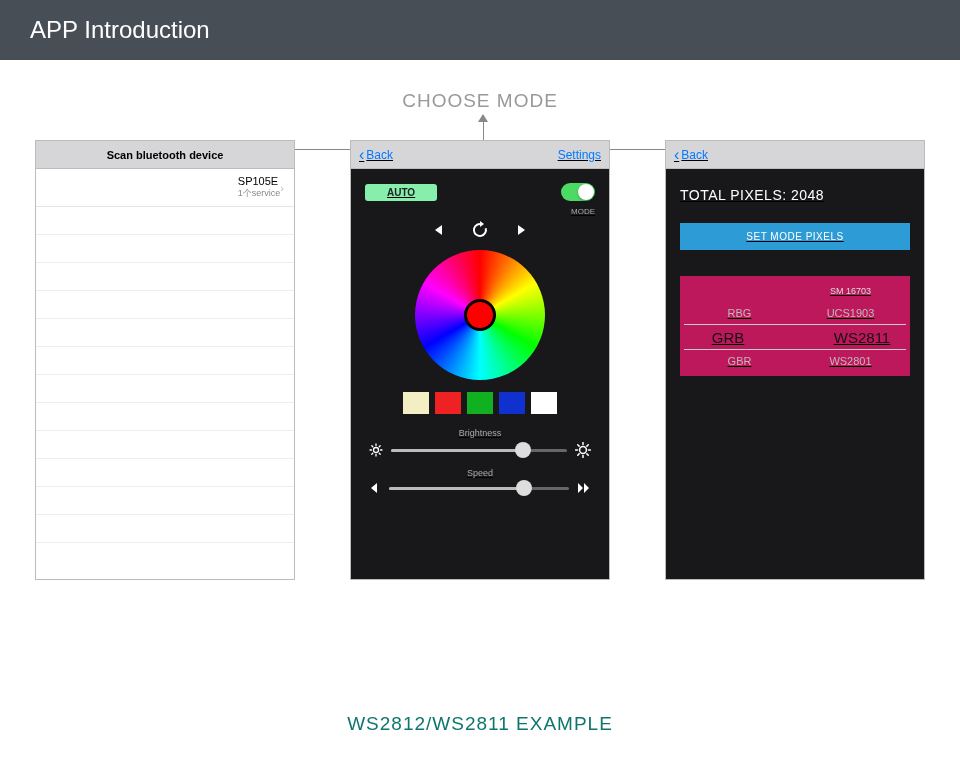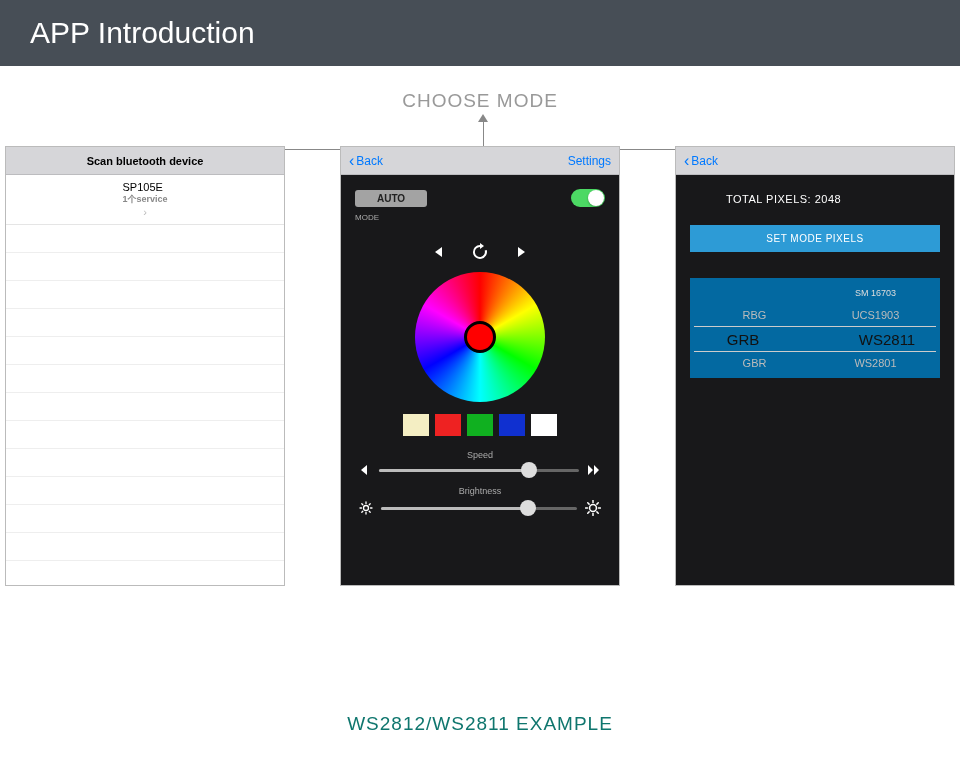--- a/index.html
+++ b/index.html
@@ -8,21 +8,21 @@
     background: #fff;
     width: 960px;
     height: 760px;
     overflow: hidden;
     position: relative;
   }
   .header-bar {
     background: #474e56;
     color: #fff;
     padding: 16px 30px;
-    font-size: 30px;
+    font-size: 24px;
     font-weight: 300;
   }
   .top-label {
     position: absolute;
     top: 90px;
     left: 50%;
     transform: translateX(-50%);
     color: #999;
     font-size: 19px;
     letter-spacing: 1px;
@@ -37,29 +37,30 @@
     letter-spacing: 1px;
   }
   .screens {
     display: flex;
     gap: 55px;
     margin-top: 80px;
     align-items: flex-start;
     justify-content: center;
   }
   .phone {
-    width: 280px;
+    width: 260px;
     height: 440px;
     background: #fff;
     border: 1px solid #bbb;
     position: relative;
     overflow: hidden;
   }
   .phone.dark {
     background: #18181a;
+    text-decoration: underline;
   }
   .nav {
     height: 28px;
     background: #d6d6d9;
     display: flex;
     align-items: center;
     justify-content: space-between;
     font-size: 12px;
     padding: 0 8px;
     border-bottom: 1px solid #bcbcbf;
@@ -81,44 +82,42 @@
     gap: 2px;
     z-index: 1;
   }
   .device-row {
     display: flex;
     justify-content: flex-end;
     align-items: center;
     padding: 6px 10px;
     border-bottom: 1px solid #e5e5e5;
     font-size: 11px;
-    flex-direction: column;
   }
   .device-sub {
     font-size: 9px;
     color: #888;
-    font-weight: bold;
   }
   .row-line {
     height: 28px;
     border-bottom: 1px solid #eee;
   }
   .dark-body {
     padding: 14px;
     color: #fff;
     font-size: 10px;
   }
   .mode-row {
     display: flex;
     align-items: center;
     justify-content: space-between;
     margin-bottom: 6px;
   }
   .auto-pill {
-    background: #a3a3a3;
+    background: #86efac;
     color: #222;
     padding: 3px 22px;
     border-radius: 3px;
     font-size: 10px;
     font-weight: bold;
   }
   .toggle {
     width: 34px; height: 18px;
     background: #4cd964;
     border-radius: 9px;
@@ -127,24 +126,24 @@
   .toggle::after {
     content: '';
     position: absolute;
     right: 1px; top: 1px;
     width: 16px; height: 16px;
     background: #fff;
     border-radius: 50%;
     box-shadow: 0 1px 2px rgba(0,0,0,0.3);
   }
   .mode-label {
-    text-align: left;
+    text-align: right;
     font-size: 8px;
     color: #aaa;
-    margin-bottom: 20px;
+    margin-bottom: 4px;
   }
   .arrows {
     display: flex;
     justify-content: center;
     gap: 26px;
     align-items: center;
     margin-bottom: 10px;
   }
   .arrows svg { fill: #fff; }
   .color-wheel {
@@ -205,32 +204,32 @@
     transform: translate(-50%,-50%);
     width: 16px; height:16px;
     background: #ddd;
     border-radius:50%;
   }
   .settings-body {
     padding: 18px 14px;
     color: #fff;
     font-size: 11px;
   }
-  .pixels-text { font-size: 11px; letter-spacing: 0.5px; margin-bottom: 20px; margin-left: 36px; }
+  .pixels-text { font-size: 14px; letter-spacing: 0.5px; margin-bottom: 20px; }
   .set-btn {
     background: #2d9bd6;
     color: #fff;
     text-align: center;
     padding: 8px;
     font-size: 10px;
     letter-spacing: 0.5px;
     margin-bottom: 26px;
   }
   .wheel-box {
-    background: #0369a1;
+    background: #be185d;
     color: #333;
     padding: 4px 4px;
   }
   .wheel-row {
     display: flex;
     height: 22px;
     align-items: center;
   }
   .wheel-col {
     width: 50%;
@@ -344,32 +343,20 @@
           </svg>
       </div>
       <div class="color-wheel"></div>
       <div class="swatches" id="swatches">
           <div class="swatch" style="background: rgb(244, 238, 195);"></div>
           <div class="swatch" style="background: rgb(238, 34, 34);"></div>
           <div class="swatch" style="background: rgb(16, 176, 32);"></div>
           <div class="swatch" style="background: rgb(16, 48, 208);"></div>
           <div class="swatch" style="background: rgb(255, 255, 255);"></div>
         </div>
-      <div class="slider-group">
-        <div class="slider-label">Speed</div>
-        <div class="slider-row">
-          <svg width="12" height="12" viewBox="0 0 12 12" fill="#fff">
-              <path d="M8 1 L2 6 L8 11 Z"></path>
-            </svg>
-          <div class="slider"></div>
-          <svg width="14" height="12" viewBox="0 0 14 12" fill="#fff">
-              <path d="M1 1 L6 6 L1 11 Z M7 1 L12 6 L7 11 Z"></path>
-            </svg>
-        </div>
-      </div>
       <div class="slider-group">
         <div class="slider-label">Brightness</div>
         <div class="slider-row">
           <svg width="14" height="14" viewBox="0 0 14 14" fill="none" stroke="#fff" stroke-width="1.3">
               <circle cx="7" cy="7" r="2.5"></circle>
               <g stroke-linecap="round">
                 <line x1="7" y1="1" x2="7" y2="2.5"></line>
                 <line x1="7" y1="11.5" x2="7" y2="13"></line>
                 <line x1="1" y1="7" x2="2.5" y2="7"></line>
                 <line x1="11.5" y1="7" x2="13" y2="7"></line>
@@ -388,20 +375,32 @@
                 <line x1="0.5" y1="7" x2="2.2" y2="7"></line>
                 <line x1="11.8" y1="7" x2="13.5" y2="7"></line>
                 <line x1="2.4" y1="2.4" x2="3.6" y2="3.6"></line>
                 <line x1="10.4" y1="10.4" x2="11.6" y2="11.6"></line>
                 <line x1="2.4" y1="11.6" x2="3.6" y2="10.4"></line>
                 <line x1="10.4" y1="3.6" x2="11.6" y2="2.4"></line>
               </g>
             </svg>
         </div>
       </div>
+      <div class="slider-group">
+        <div class="slider-label">Speed</div>
+        <div class="slider-row">
+          <svg width="12" height="12" viewBox="0 0 12 12" fill="#fff">
+              <path d="M8 1 L2 6 L8 11 Z"></path>
+            </svg>
+          <div class="slider"></div>
+          <svg width="14" height="12" viewBox="0 0 14 12" fill="#fff">
+              <path d="M1 1 L6 6 L1 11 Z M7 1 L12 6 L7 11 Z"></path>
+            </svg>
+        </div>
+      </div>
     </div>
   </div>
 
   <div class="phone dark">
     <div class="nav">
       <span class="nav-link">
           <span class="chevron-l"></span>
           <span>Back</span>
         </span>
       <span></span>

